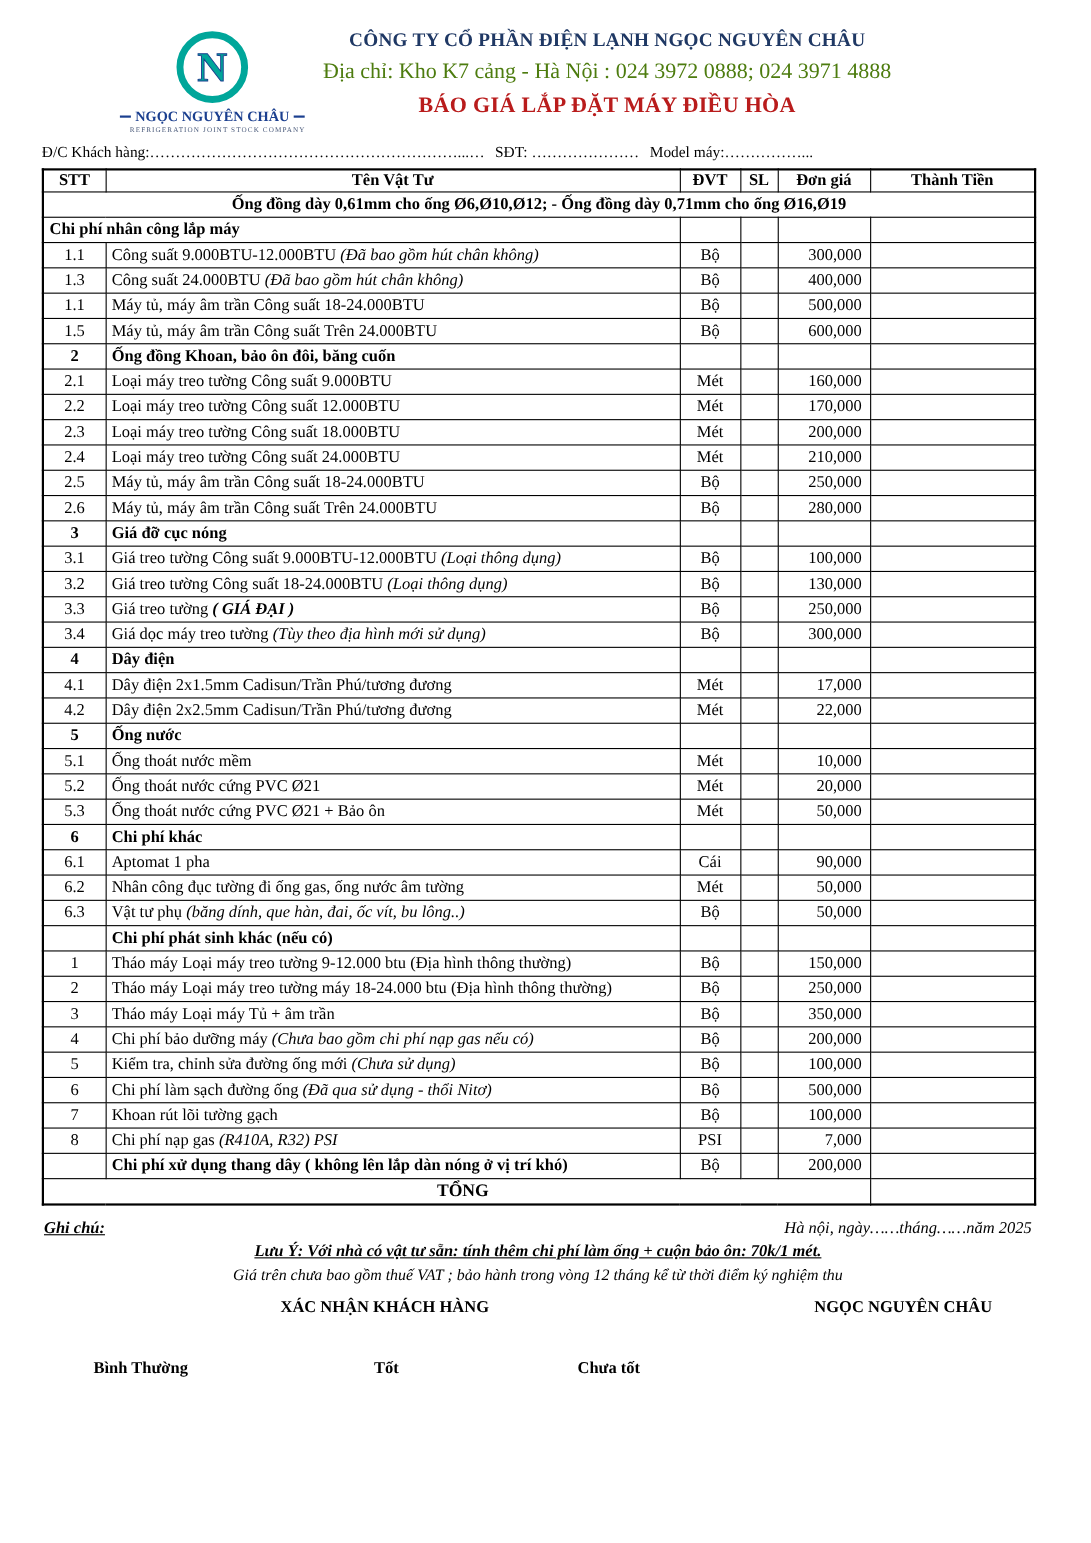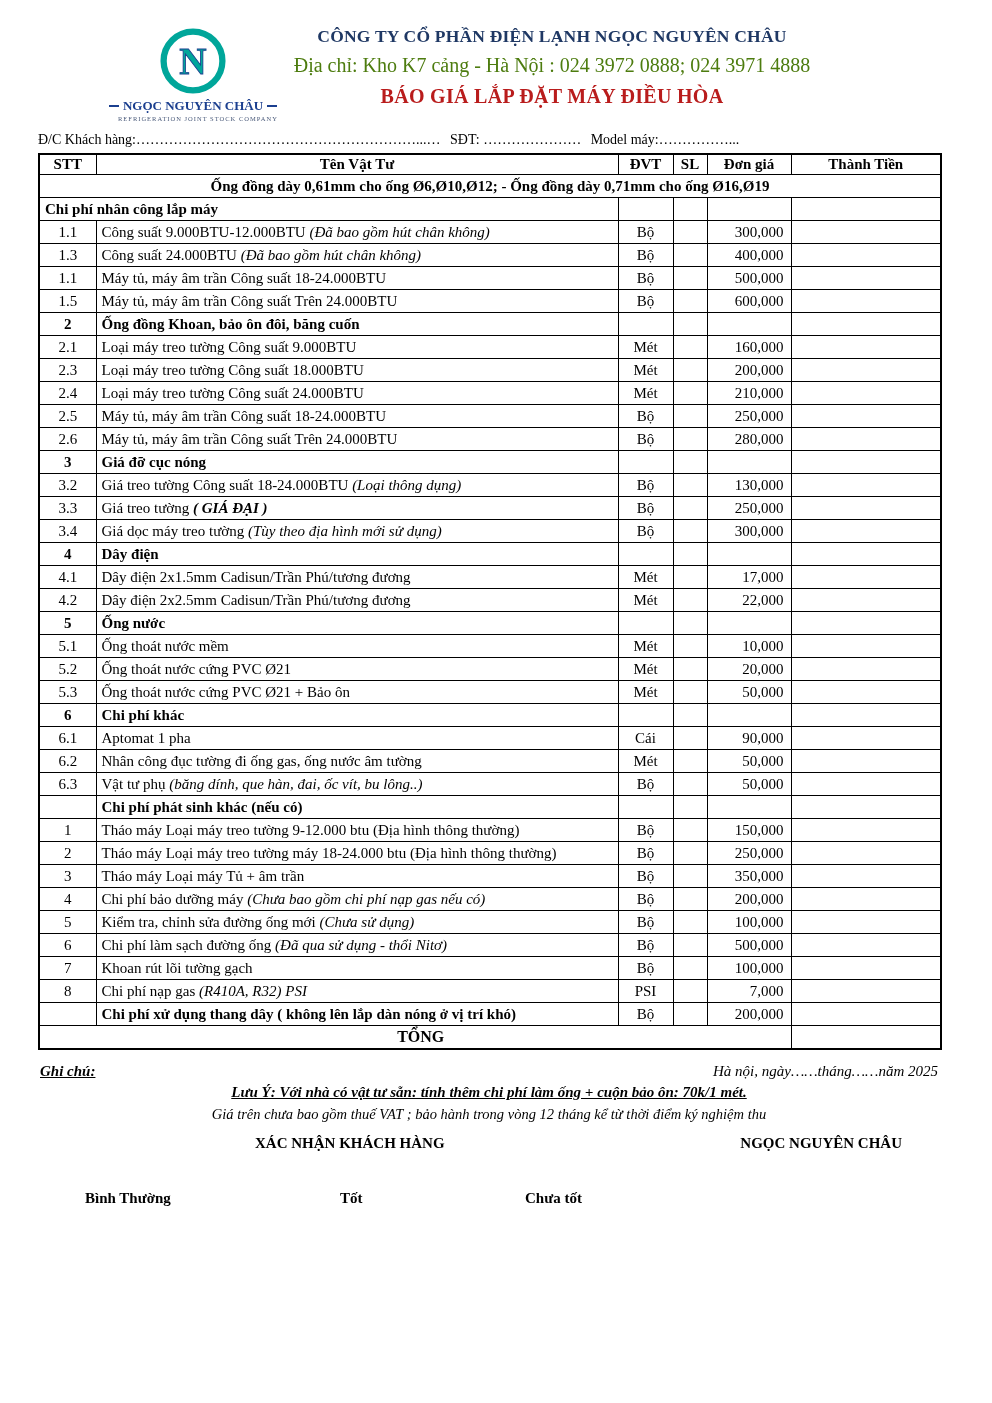--- a/index.html
+++ b/index.html
@@ -151,20 +151,28 @@
         </tr>
         <tr>
           <td class="c">2.1</td>
           <td><span>Loại máy treo tường Công suất 9.000BTU</span></td>
           <td class="c">Mét</td>
           <td class="c"></td>
           <td class="price">160,000</td>
           <td></td>
         </tr>
         <tr>
+          <td class="c">2.2</td>
+          <td><span>Loại máy treo tường Công suất 12.000BTU</span></td>
+          <td class="c">Mét</td>
+          <td class="c"></td>
+          <td class="price">170,000</td>
+          <td></td>
+        </tr>
+        <tr>
           <td class="c">2.3</td>
           <td><span>Loại máy treo tường Công suất 18.000BTU</span></td>
           <td class="c">Mét</td>
           <td class="c"></td>
           <td class="price">200,000</td>
           <td></td>
         </tr>
         <tr>
           <td class="c">2.4</td>
           <td><span>Loại máy treo tường Công suất 24.000BTU</span></td>
@@ -188,20 +196,28 @@
           <td class="c"></td>
           <td class="price">280,000</td>
           <td></td>
         </tr>
         <tr>
           <td class="c b">3</td>
           <td class="b"><span>Giá đỡ cục nóng</span></td>
           <td class="c"></td>
           <td class="c"></td>
           <td class="price"></td>
+          <td></td>
+        </tr>
+        <tr>
+          <td class="c">3.1</td>
+          <td><span>Giá treo tường Công suất 9.000BTU-12.000BTU </span><span class="it">(Loại thông dụng)</span></td>
+          <td class="c">Bộ</td>
+          <td class="c"></td>
+          <td class="price">100,000</td>
           <td></td>
         </tr>
         <tr>
           <td class="c">3.2</td>
           <td><span>Giá treo tường Công suất 18-24.000BTU </span><span class="it">(Loại thông dụng)</span></td>
           <td class="c">Bộ</td>
           <td class="c"></td>
           <td class="price">130,000</td>
           <td></td>
         </tr>

